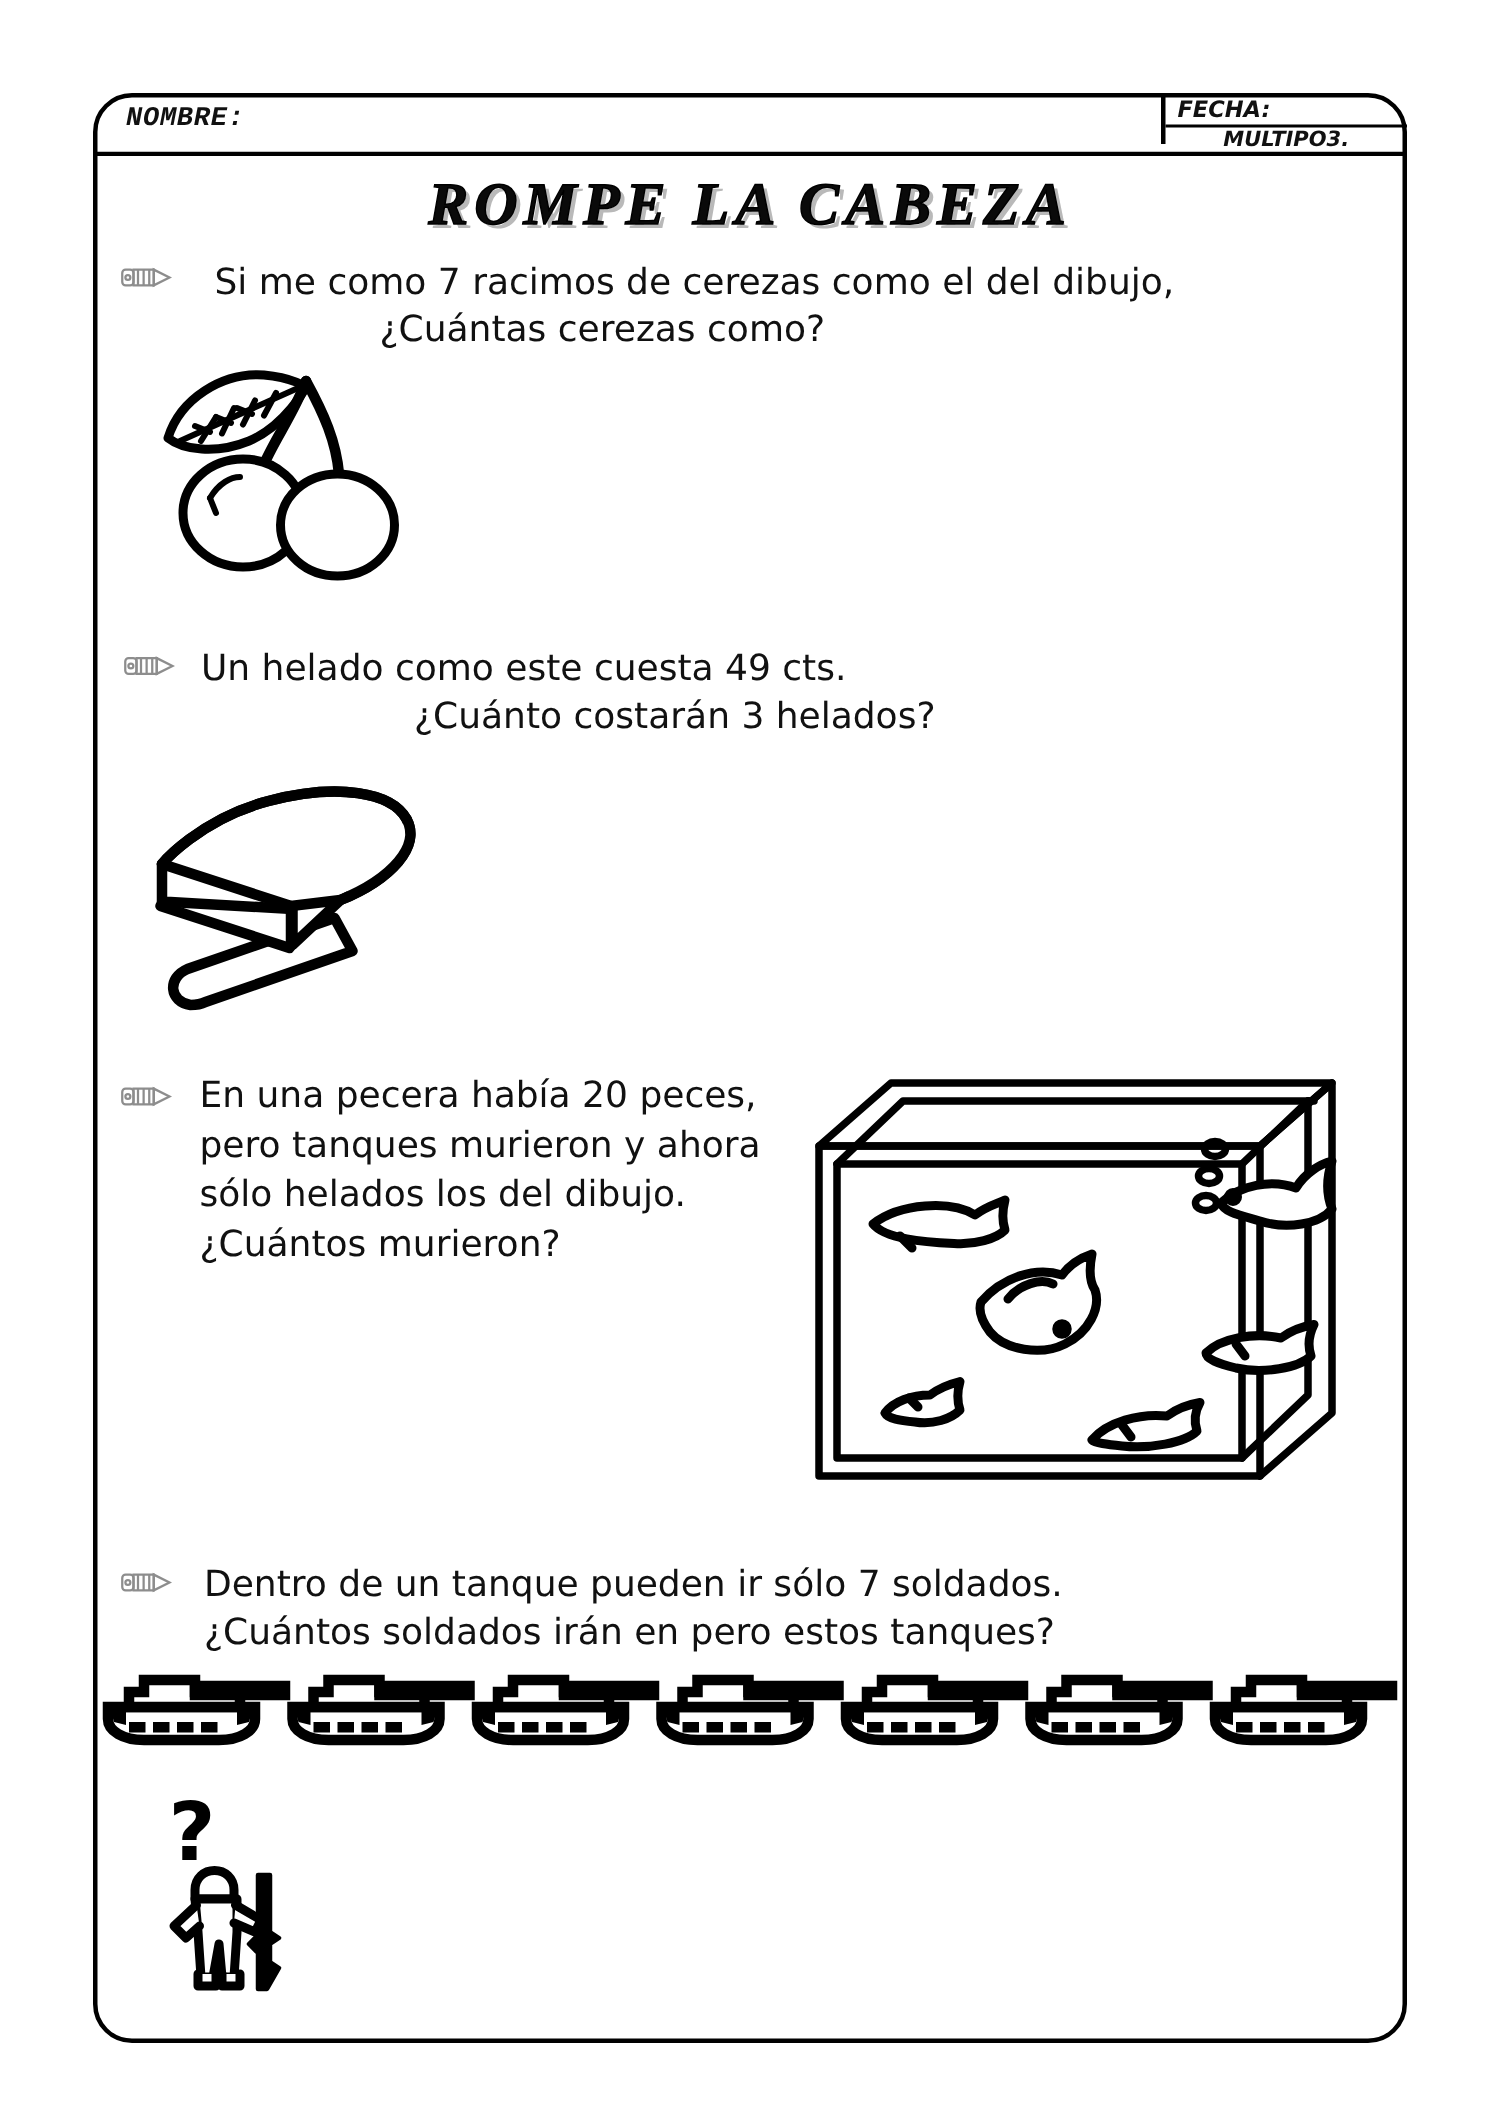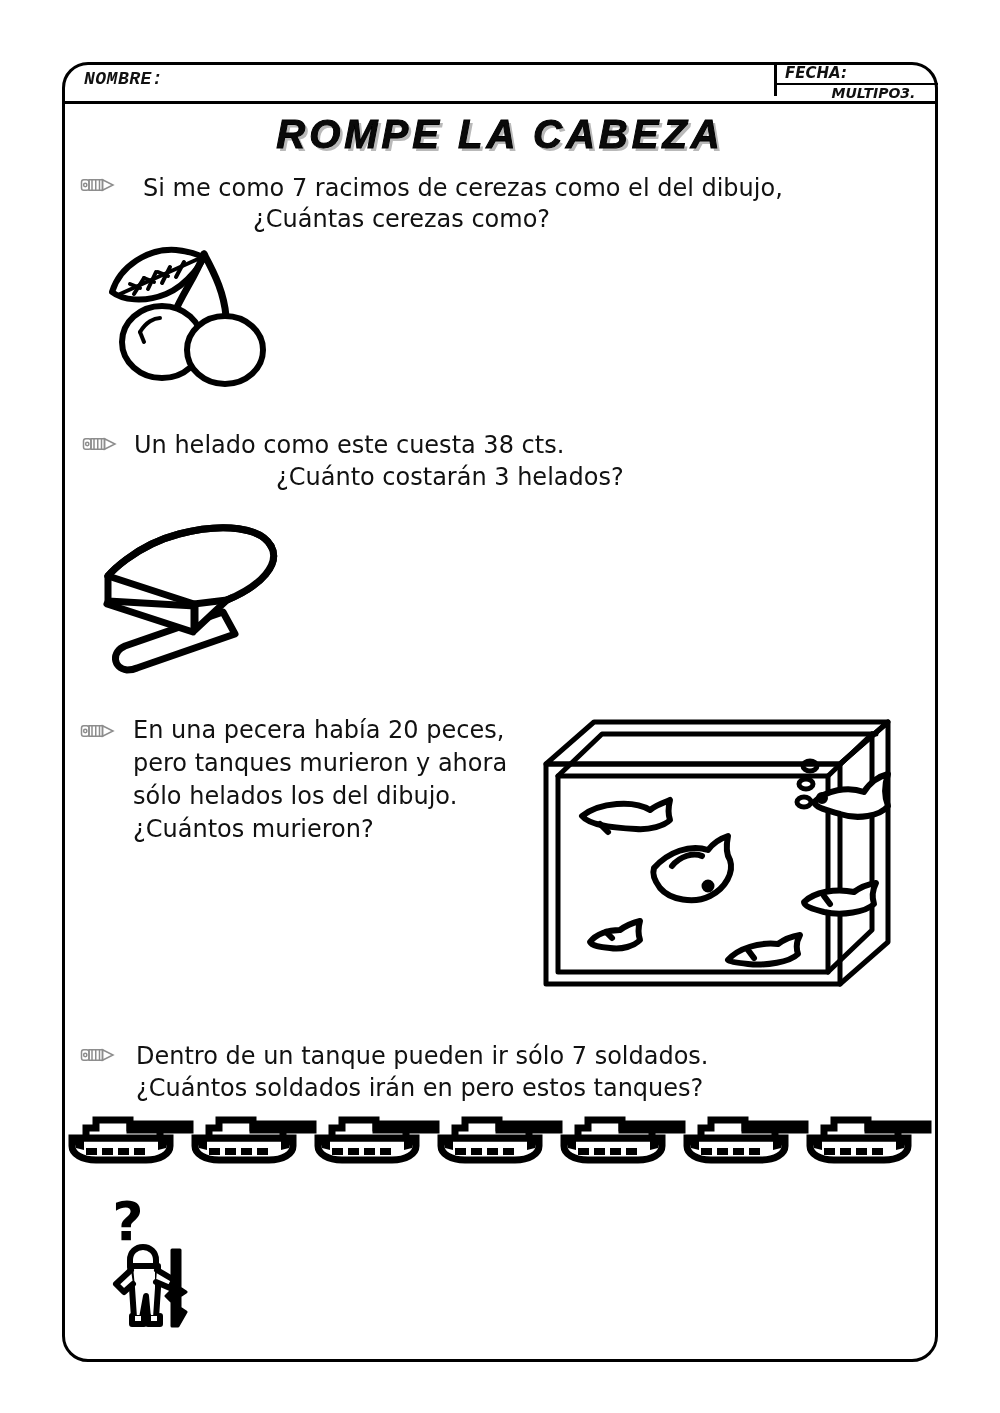--- a/index.html
+++ b/index.html
@@ -86,31 +86,30 @@
     left: 0;
     top: 23px;
     width: 100%;
     text-align: center;
     font-family: "DejaVu Sans", sans-serif;
     font-style: italic;
     font-weight: bold;
     font-size: 14px;
     color: #111;
     white-space: nowrap;
-    padding-left: 16px;
   }
 
   
   .title {
     position: absolute;
     left: 62px;
     top: 112px;
     width: 876px;
     text-align: center;
-    font-family: Liberation Sans, sans-serif;
+    font-family: Liberation Serif, serif;
     font-weight: bold;
     font-style: italic;
     font-size: 40px;
     letter-spacing: 4px;
     color: #0a0a0a;
     text-shadow: 3px 3px 0 #b9b9b9;
     -webkit-text-stroke: 1px #000;
   }
 
   
@@ -201,21 +200,21 @@
   <svg viewBox="0 0 48 22" width="36" height="18">
     <g fill="none" stroke="#8d8d8d" stroke-width="2">
       <rect x="2" y="4" width="10" height="14" rx="3"></rect>
       <path d="M12 4 H30 V18 H12 Z"></path>
       <path d="M30 4 L44 11 L30 18 Z"></path>
       <path d="M16 4 V18 M21 4 V18 M26 4 V18"></path>
       <circle cx="7" cy="11" r="2.2"></circle>
     </g>
   </svg>
 </div>
-<div class="qtext" style="left:134px; top:430px;">Un helado como este cuesta 38 cts.</div>
+<div class="qtext" style="left:134px; top:430px;">Un helado como este cuesta 49 cts.</div>
 <div class="qtext" style="left:276px; top:462px;">¿Cuánto costarán 3 helados?</div>
 
 <div class="art" style="left:75px; top:512px;">
   <svg width="240" height="175" viewBox="0 0 240 175">
     <g fill="#fff" stroke="#000" stroke-width="7" stroke-linejoin="round" stroke-linecap="round">
 
       <path d="M52 158 C38 156 36 140 50 134 L148 100 L160 122 L62 156 C58 158 55 158 52 158 Z"></path>
 
       <path d="M32 92 L118 120 L132 94 L46 66 Z"></path>
 

